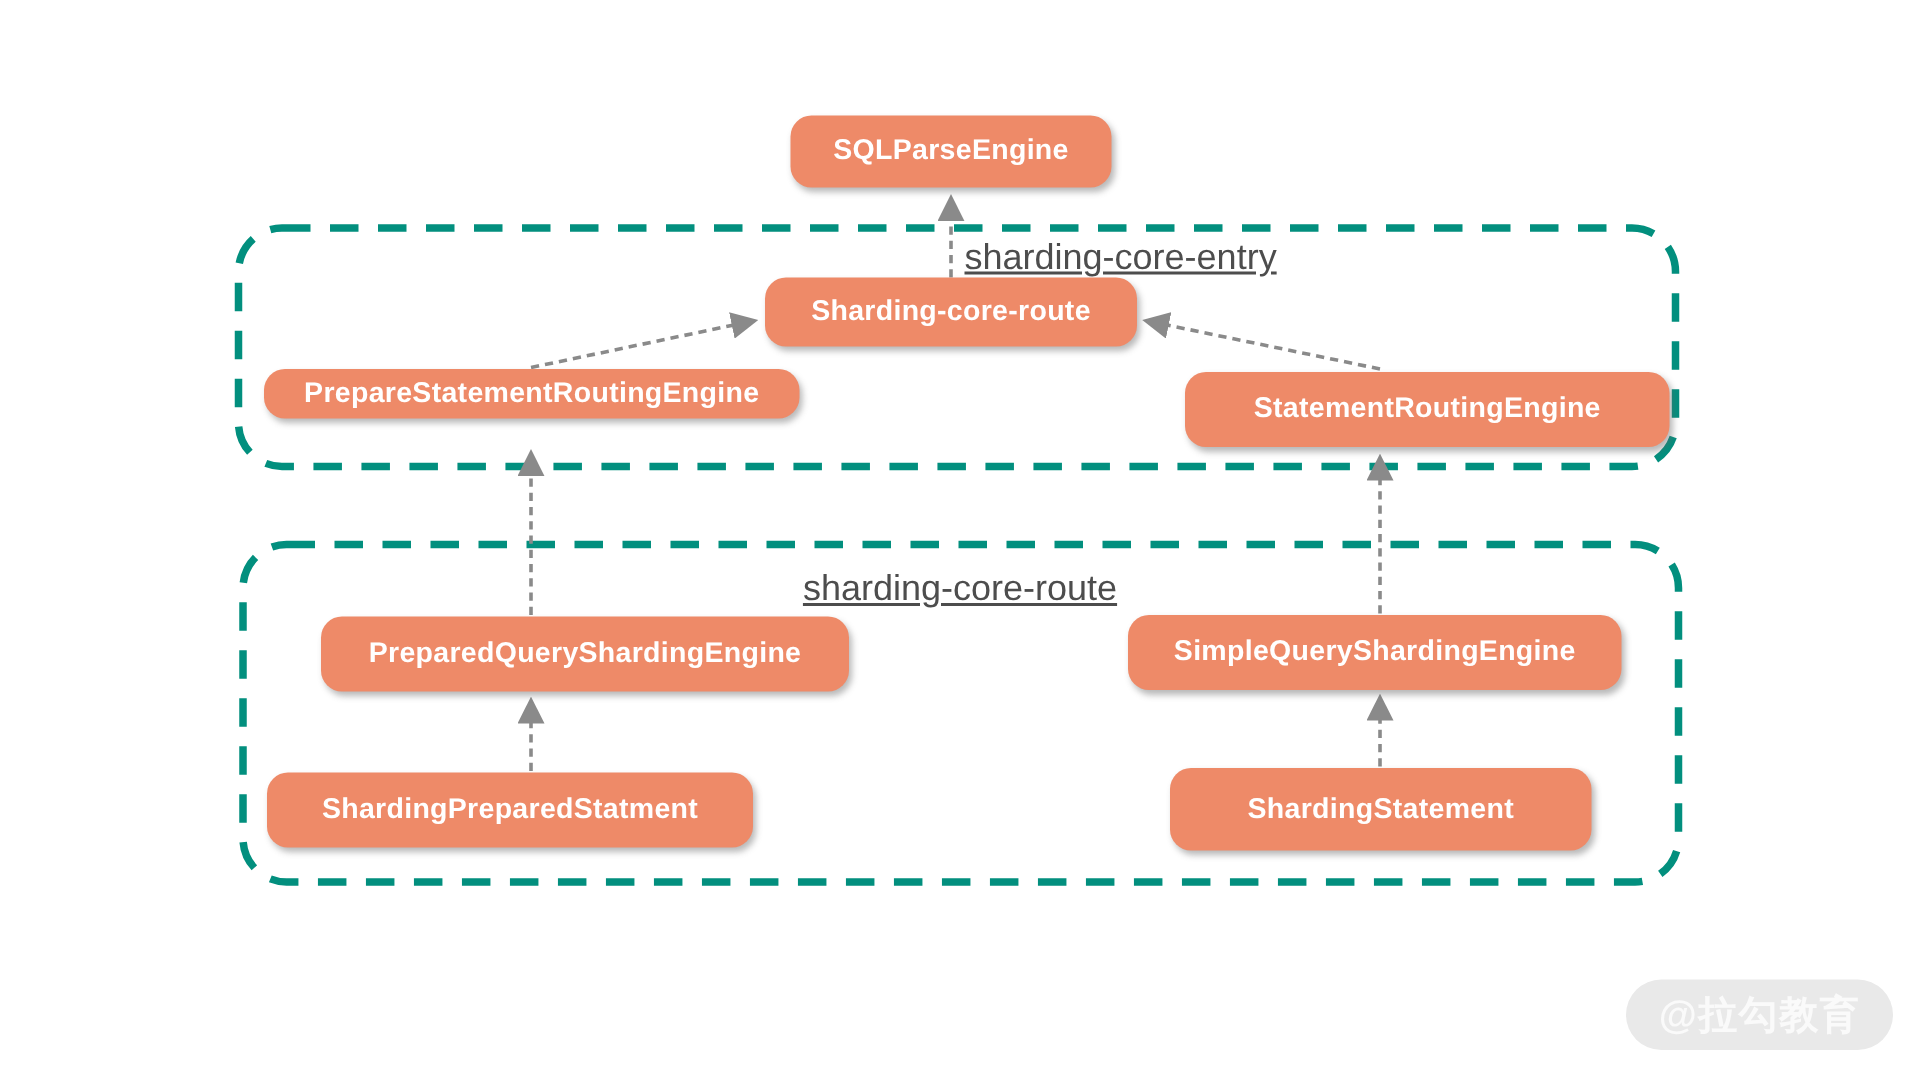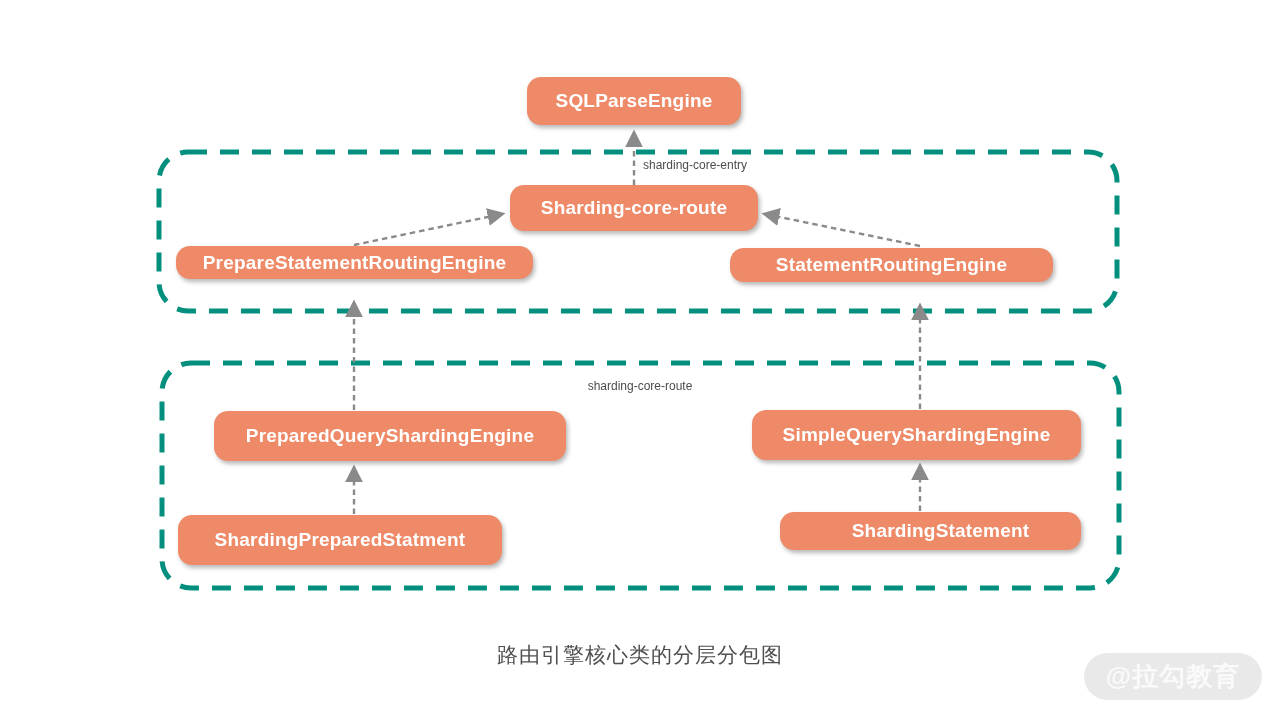--- a/index.html
+++ b/index.html
@@ -42,22 +42,23 @@
     font-size: 19px;
     font-weight: bold;
     border-radius: 14px;
     box-shadow: 2px 3px 4px rgba(100, 100, 100, 0.45);
     white-space: nowrap;
     letter-spacing: 0.2px;
   }
   .container-label {
     position: absolute;
     color: var(--label-text, #4d4d4d);
-    font-size: 12px;
+    font-size: 24px;
     white-space: nowrap;
+    text-decoration: underline;
   }
   .caption {
     position: absolute;
     left: 640px;
     top: 641px;
     transform: translateX(-50%);
     color: var(--caption-text, #4f4f4f);
     font-size: 21px;
     letter-spacing: 1px;
     white-space: nowrap;
@@ -106,29 +107,28 @@
 
   <div class="container-label" style="left:643px; top:158px;">sharding-core-entry</div>
   <div class="container-label" style="left:640px; top:379px; transform:translateX(-50%);">sharding-core-route</div>
 
   <div class="node" style="left:527px; top:77px; width:214px; height:48px;">SQLParseEngine</div>
 
   <div class="node" style="left:510px; top:185px; width:248px; height:46px;">Sharding-core-route</div>
 
   <div class="node" style="left:176px; top:246px; width:357px; height:33px;">PrepareStatementRoutingEngine</div>
 
-  <div class="node" style="left:730px; top:248px; width:323px; height:34px;">StatementRoutingEngine</div>
+  <div class="node" style="left:790px; top:248px; width:323px; height:50px;">StatementRoutingEngine</div>
 
   <div class="node" style="left:178px; top:411px; width:352px; height:50px;margin-left:36px;">PreparedQueryShardingEngine</div>
 
   <div class="node" style="left:752px; top:410px; width:329px; height:50px;">SimpleQueryShardingEngine</div>
 
   <div class="node" style="left:178px; top:515px; width:324px; height:50px;">ShardingPreparedStatment</div>
 
-  <div class="node" style="left:780px; top:512px; width:281px; height:38px;padding-left:20px;">ShardingStatement</div>
+  <div class="node" style="left:780px; top:512px; width:281px; height:55px;">ShardingStatement</div>
 
-  <div class="caption">路由引擎核心类的分层分包图</div>
 
   <div class="watermark">
     <span>@拉勾教育</span>
   </div>
 
 </div>
 
 </body></html>

